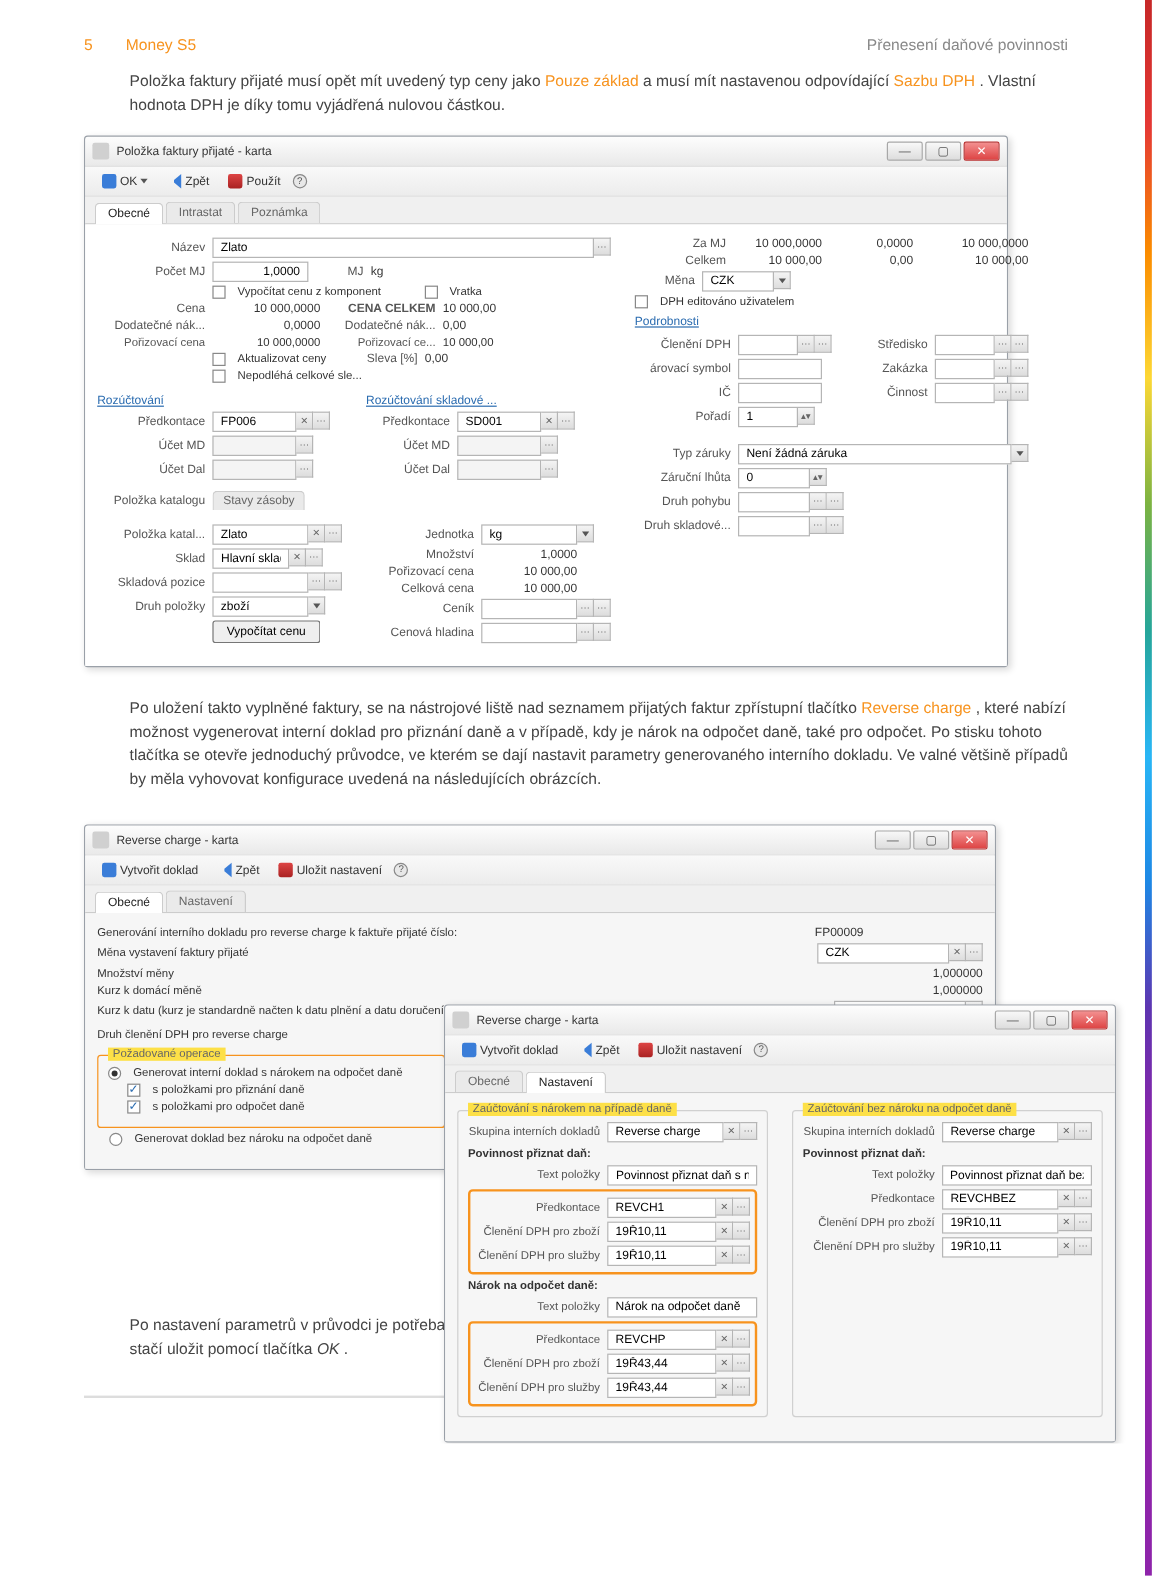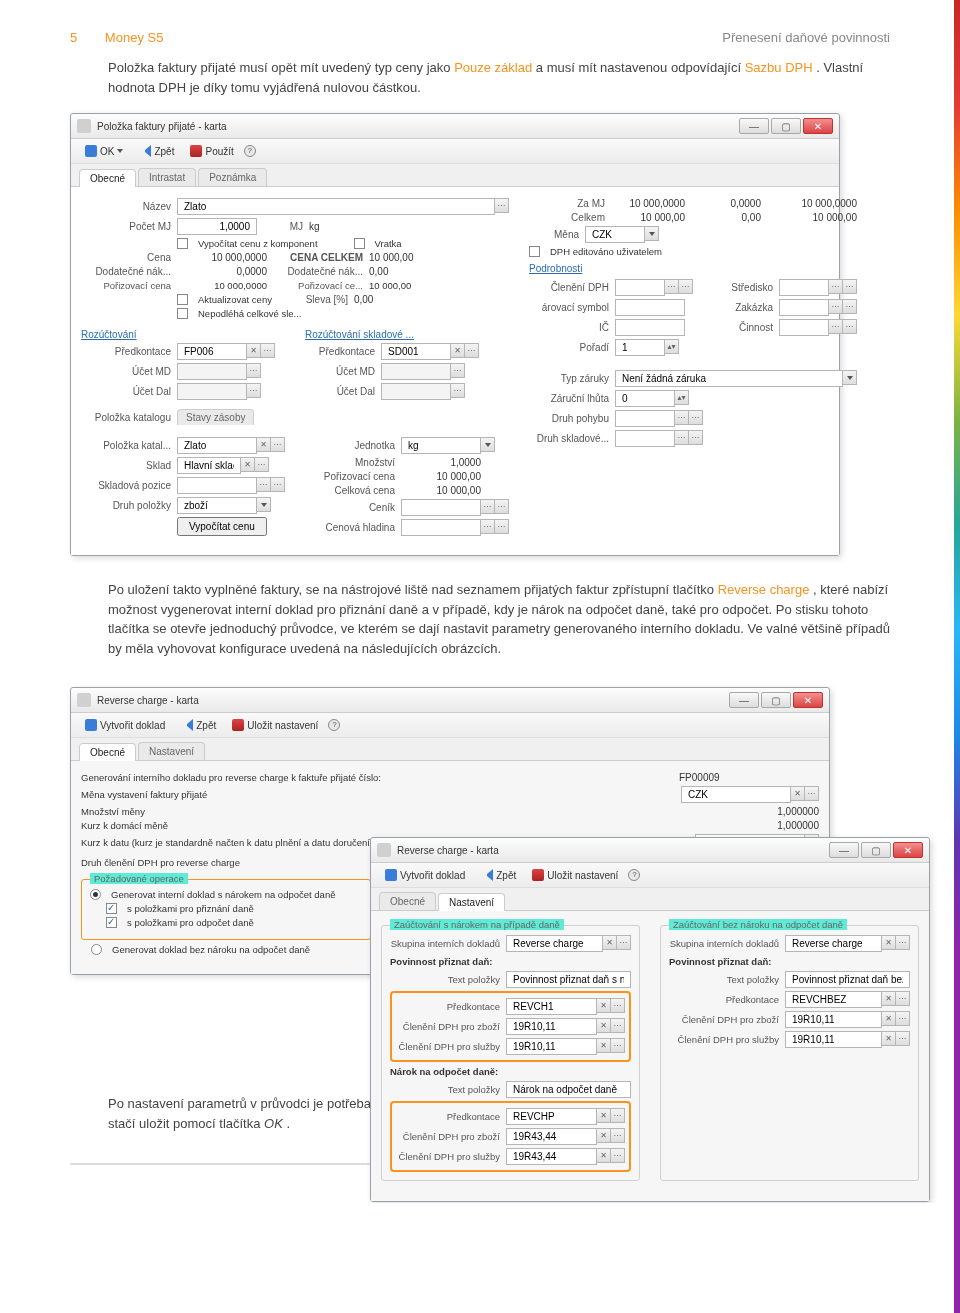--- a/index.html
+++ b/index.html
@@ -72,21 +72,21 @@
   .val { color:#333; }
   .inp { border:1px solid #b5b5b5; background:#fff; padding:1px 4px; height:17px; display:flex; align-items:center; }
   .inp input { border:none; outline:none; width:100%; font:inherit; background:transparent; }
   .inp.ro { background:#f4f4f4; }
   .sectionlink { color:#2b6cb0; text-decoration:underline; font-size:10px; margin:6px 0 2px; }
   .hl-orange { border:2px solid #f7931e; border-radius:4px; padding:2px 4px; }
   .grid2 { display:flex; gap:20px; }
   .col { flex:1; }
   .tiny { font-size:9.5px; }
   .grp { border:1px solid #d0d0d0; border-radius:3px; padding:6px 8px 8px; margin:4px 0; position:relative; }
-  .grp-title { position:absolute; top:-7px; left:8px; background:#5eead4; padding:0 4px; color:#666; font-size:9.5px; }
+  .grp-title { position:absolute; top:-7px; left:8px; background:#fde047; padding:0 4px; color:#666; font-size:9.5px; }
   .miniico { width:14px;height:15px;border:1px solid #b5b5b5;border-left:none;background:linear-gradient(#f4f4f4,#ddd);display:flex;align-items:center;justify-content:center;font-size:8px;color:#666;}
   .pair { display:flex; }
   .check { width:11px;height:11px;border:1px solid #888;background:#fff;display:inline-block;margin-right:4px;position:relative;}
   .check.on::after { content:"✓"; position:absolute; top:-2px; left:0; font-size:10px; color:#2b6cb0;}
   .radio { width:11px;height:11px;border:1px solid #888;border-radius:50%;background:#fff;display:inline-block;margin-right:4px;position:relative;}
   .radio.on::after { content:""; position:absolute; top:2px; left:2px; width:5px; height:5px; background:#333; border-radius:50%;}
   .footer { color:#888; font-size:11px; text-align:right; margin-top:30px; border-top:2px solid #ddd; padding-top:6px;}
   .overlay-win { position:absolute; }
   .win1-seg1 .lbl { width:90px; }
   .numr { text-align:right; }

